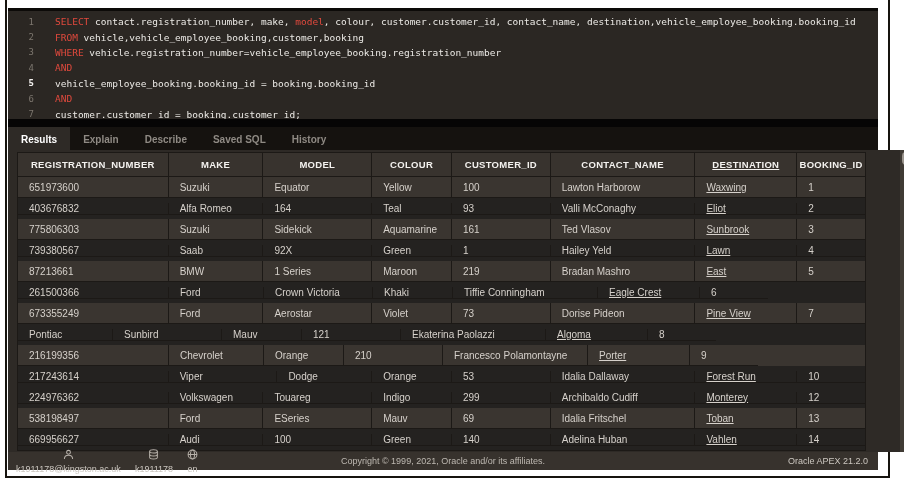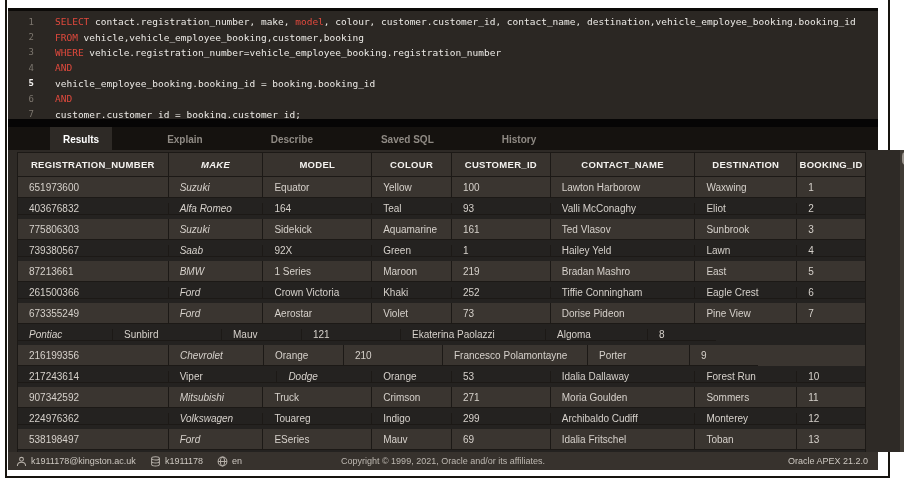--- a/index.html
+++ b/index.html
@@ -42,21 +42,20 @@
 
   
   .tabbar{
     position:absolute;left:0;top:119px;width:870px;height:23px;
     background:#15120f;display:flex;align-items:stretch;
   }
   .tab{
     display:flex;align-items:center;padding:12px 13px;
     font-size:10px;font-weight:bold;color:var(--text_muted,#8f8a84);
     cursor:pointer;
-    margin-left:42px;
   }
   .tab.active{background:var(--panel_bg,#2e2a26);color:#ffffff;}
 
   
   .results{
     position:absolute;left:0;top:142px;width:904px;height:302px;
     background:var(--panel_bg,#2e2a26);overflow:hidden;
   }
   .tbl{
     position:absolute;left:9px;top:2px;width:849px;
@@ -70,40 +69,40 @@
     box-sizing:border-box;display:flex;align-items:center;
     padding:0 6px 0 11px;overflow:hidden;white-space:nowrap;
     border-right:1px solid #1c1916;border-bottom:1px solid #1c1916;
     font-size:10px;color:#d6d1cb;
   }
   .trow .tcell:last-child{border-right:none;}
   .trow.head .tcell{
     justify-content:center;font-size:9.5px;font-weight:bold;
     color:#f4f2ef;letter-spacing:.3px;padding:0 4px;
   }
-  .c0{width:151px;}.c1{width:95px;font-style:italic;}.c2{width:109px;}.c3{width:80px;}
-  .c4{width:99px;}.c5{width:145px;}.c6{width:102px;}.c7{width:68px;}
+  .c0{width:151px;}.c1{width:95px;}.c2{width:109px;}.c3{width:80px;}
+  .c4{width:99px;}.c5{width:145px;}.c6{width:102px;text-decoration:underline;}.c7{width:68px;}
 
   .scrollbar{
     position:absolute;right:0;top:0;width:12px;height:302px;
     background:#403b35;
   }
   .thumb{
     position:absolute;left:2px;top:2px;width:8px;height:13px;
     background:#9b958e;border-radius:4px;cursor:grab;
   }
 
   
   .footer{
     position:absolute;left:0;bottom:0;width:870px;height:18px;
     background:var(--footer_bg,#37322d);
     display:flex;align-items:center;font-size:9px;color:#ccc7c0;
   }
   .f-left{display:flex;align-items:center;gap:14px;padding-left:8px;}
-  .f-item{display:flex;align-items:center;gap:4px;cursor:pointer;}
+  .f-item{display:flex;align-items:center;gap:4px;cursor:pointer;flex-direction:column;}
   .f-item svg{display:block;}
   .f-center{
     position:absolute;left:50%;transform:translateX(-50%);
     color:#bdb8b1;white-space:nowrap;
   }
   .f-right{position:absolute;right:10px;color:#ccc7c0;white-space:nowrap;}
 </style>
 </head>
 <body>
 
@@ -191,21 +190,20 @@
           <div class="tcell c4">219</div>
           <div class="tcell c5">Bradan Mashro</div>
           <div class="tcell c6">East</div>
           <div class="tcell c7">5</div>
         </div>
         <div class="trow dark">
           <div class="tcell c0">261500366</div>
           <div class="tcell c1">Ford</div>
           <div class="tcell c2">Crown Victoria</div>
           <div class="tcell c3">Khaki</div>
-          <div class="tcell c4">252</div>
           <div class="tcell c5">Tiffie Conningham</div>
           <div class="tcell c6">Eagle Crest</div>
           <div class="tcell c7">6</div>
         </div>
         <div class="trow light">
           <div class="tcell c0">673355249</div>
           <div class="tcell c1">Ford</div>
           <div class="tcell c2">Aerostar</div>
           <div class="tcell c3">Violet</div>
           <div class="tcell c4">73</div>
@@ -233,30 +231,20 @@
         </div>
         <div class="trow dark">
           <div class="tcell c0">217243614</div>
           <div class="tcell c2">Viper</div>
           <div class="tcell c1">Dodge</div>
           <div class="tcell c3">Orange</div>
           <div class="tcell c4">53</div>
           <div class="tcell c5">Idalia Dallaway</div>
           <div class="tcell c6">Forest Run</div>
           <div class="tcell c7">10</div>
-        </div>
-        <div class="trow light">
-          <div class="tcell c0">907342592</div>
-          <div class="tcell c1">Mitsubishi</div>
-          <div class="tcell c2">Truck</div>
-          <div class="tcell c3">Crimson</div>
-          <div class="tcell c4">271</div>
-          <div class="tcell c5">Moria Goulden</div>
-          <div class="tcell c6">Sommers</div>
-          <div class="tcell c7">11</div>
         </div>
         <div class="trow dark">
           <div class="tcell c0">224976362</div>
           <div class="tcell c1">Volkswagen</div>
           <div class="tcell c2">Touareg</div>
           <div class="tcell c3">Indigo</div>
           <div class="tcell c4">299</div>
           <div class="tcell c5">Archibaldo Cudiff</div>
           <div class="tcell c6">Monterey</div>
           <div class="tcell c7">12</div>

